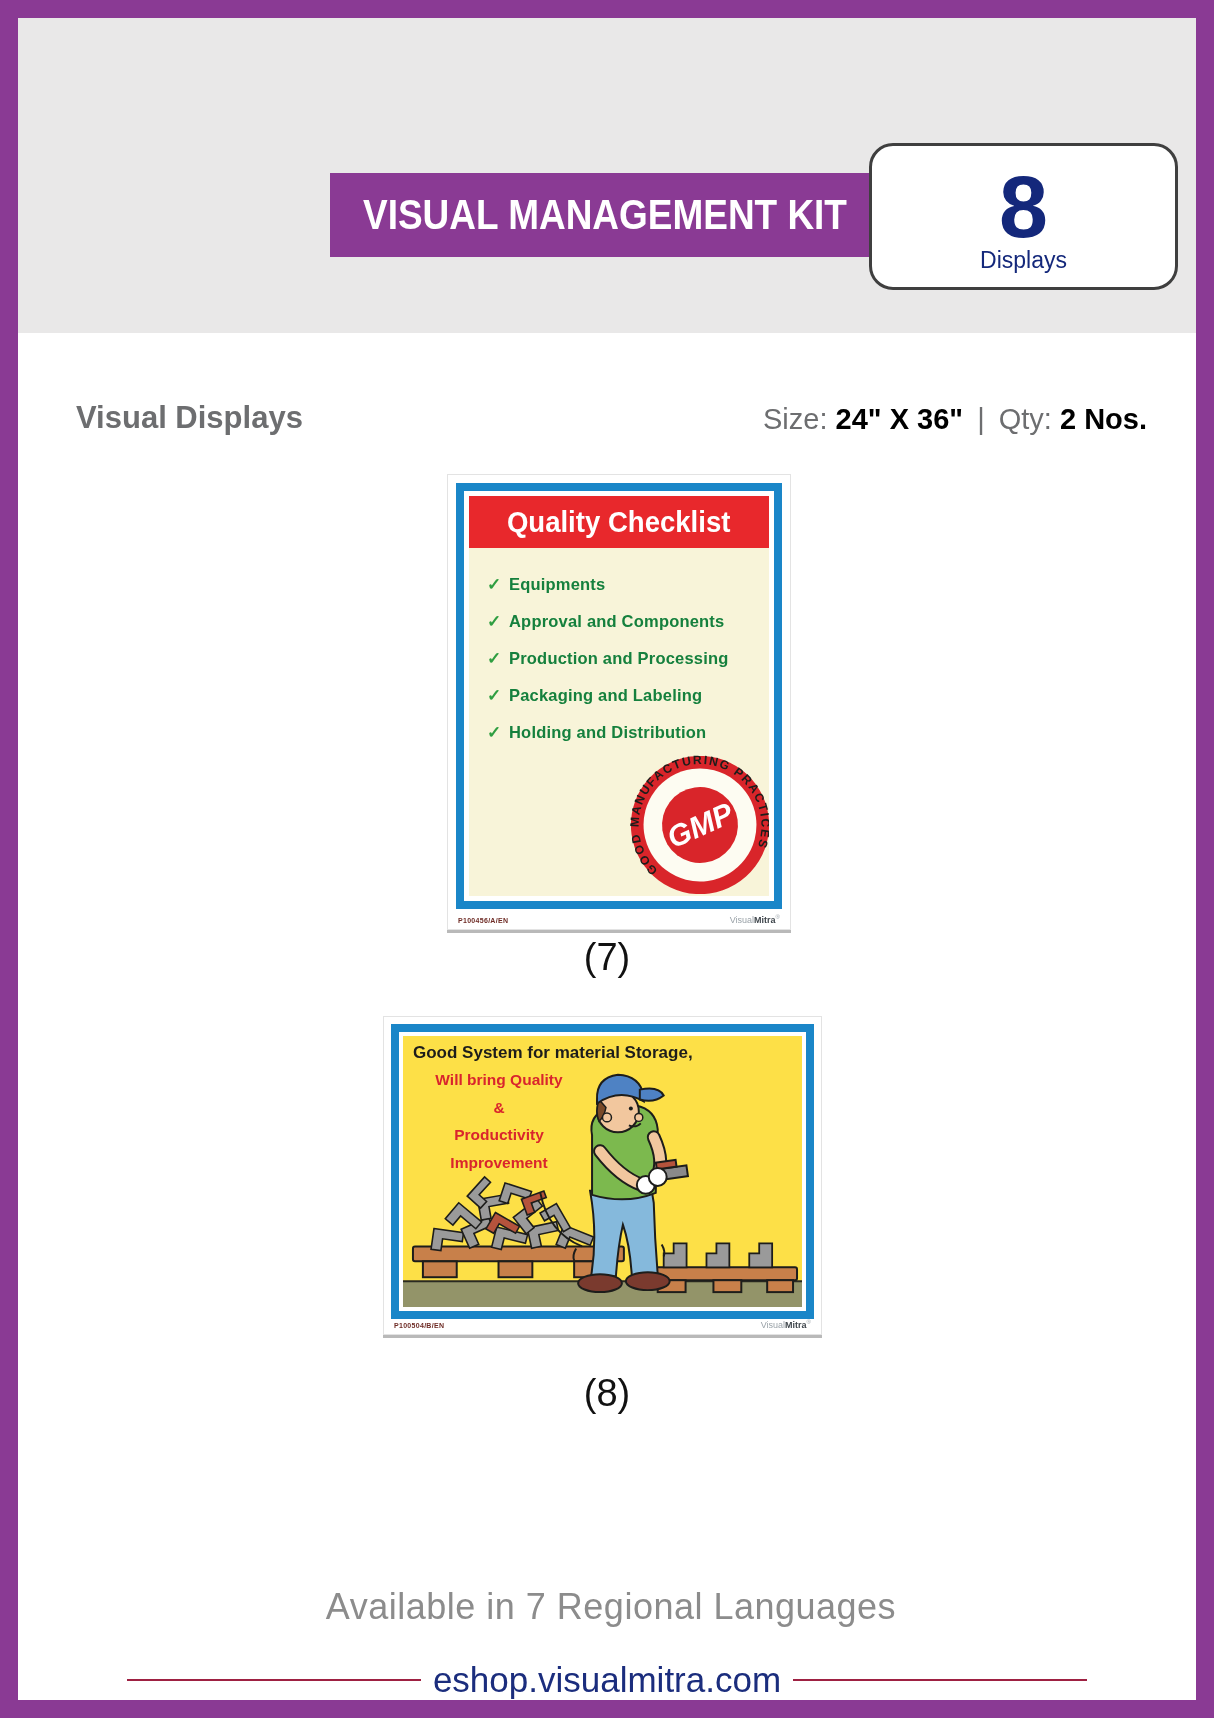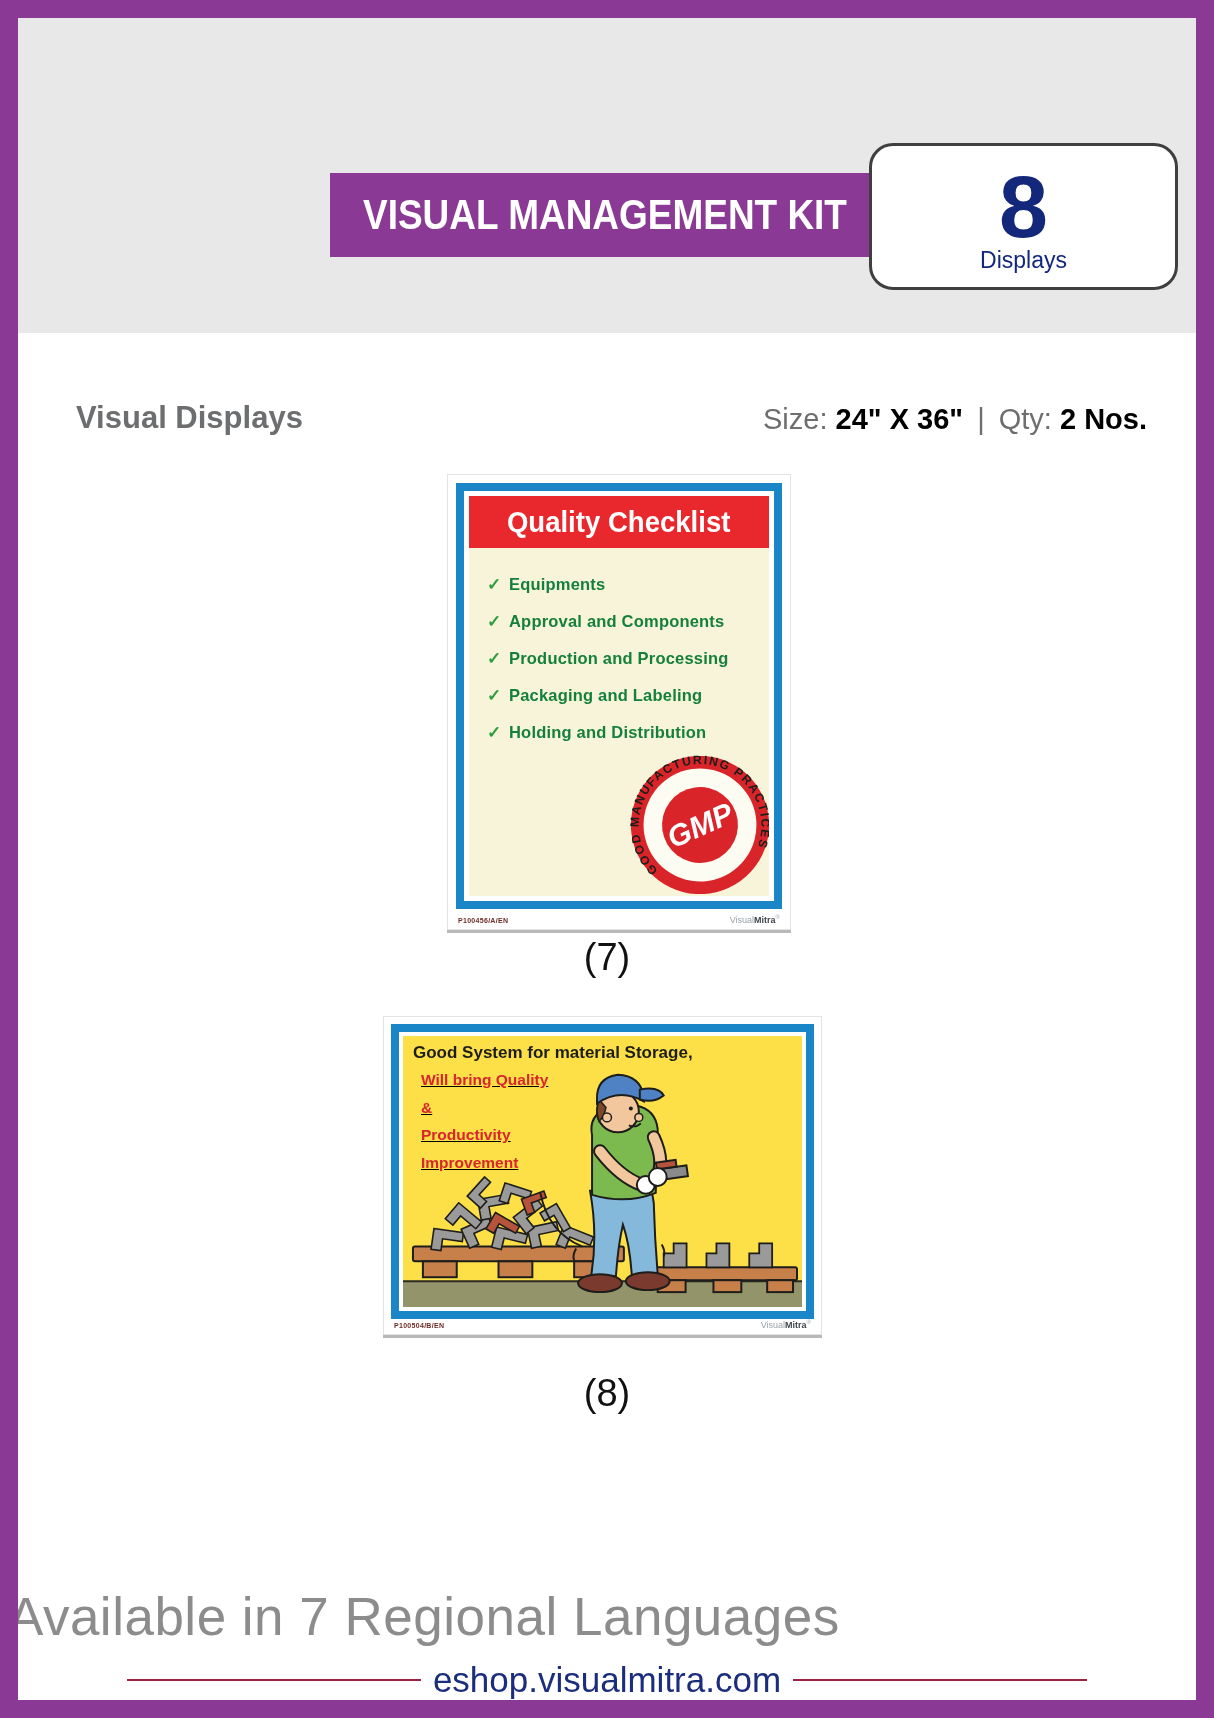--- a/index.html
+++ b/index.html
@@ -63,31 +63,31 @@
   
   .p-code { position:absolute; left:10px; bottom:5px; font-size:7px; font-weight:bold; color:#6e2b25; letter-spacing:0.3px; }
   .p-brand { position:absolute; right:10px; bottom:4px; font-size:9px; }
   .p-brand .lt { color:#9aa2a8; }
   .p-brand .bd { color:#3f464c; font-weight:bold; }
   .p-brand .rg { color:#9aa2a8; font-size:6px; vertical-align:super; }
 
   
   .p2-cream { position:absolute; left:4px; right:4px; top:4px; bottom:4px; background:#fde047; overflow:hidden;padding-left:36px; }
   .p2-heading { position:absolute; left:10px; top:7px; font-size:17px; font-weight:bold; color:#1d1d1b; white-space:nowrap; }
-  .p2-redlines { position:absolute; left:18px; top:30px; width:156px; text-align:left;text-decoration:underline; }
+  .p2-redlines { position:absolute; left:18px; top:30px; width:156px; text-align:center; }
   .p2-redlines .rl { font-size:15.5px; line-height:27.5px; font-weight:bold; color:#d9252d; }
   .p2-art { position:absolute; left:0; top:0; width:100%; height:100%; }
 
   
   .fig-label { position:absolute; left:0; right:0; text-align:center; font-size:38px; color:#111111; }
   .fig7 { top:936px; }
   .fig8 { top:1372px; }
 
   
-  .languages { position:absolute; left:0; right:0; top:1586px; text-align:left; font-size:53px; color:#8c8c8c; letter-spacing:0.5px;padding-left:8px; }
+  .languages { position:absolute; left:0; right:0; top:1586px; text-align:center; font-size:36px; color:#8c8c8c; letter-spacing:0.5px;padding-left:8px; }
   .website-row { position:absolute; left:0; right:0; top:1652px; display:flex; align-items:center; justify-content:center; }
   .rule { width:294px; height:2px; background:#9e2142; }
   .website { margin:8px 12px; font-size:35px; color:#1b2d7d; }
 </style>
 </head>
 <body>
 
 <div class="page">
 
   <div class="header-bg"></div>

